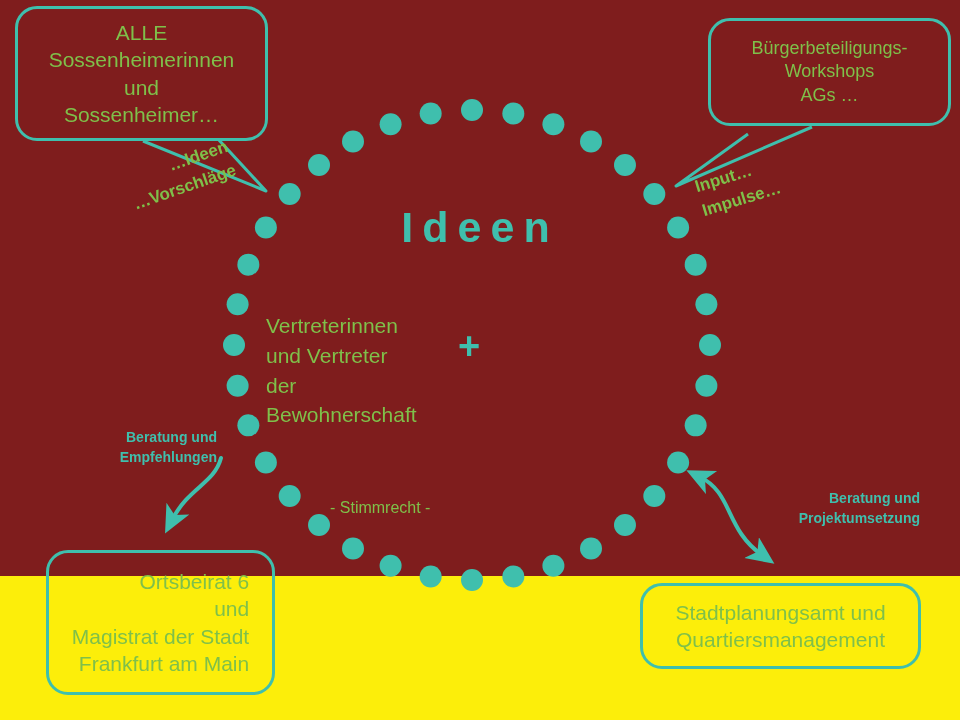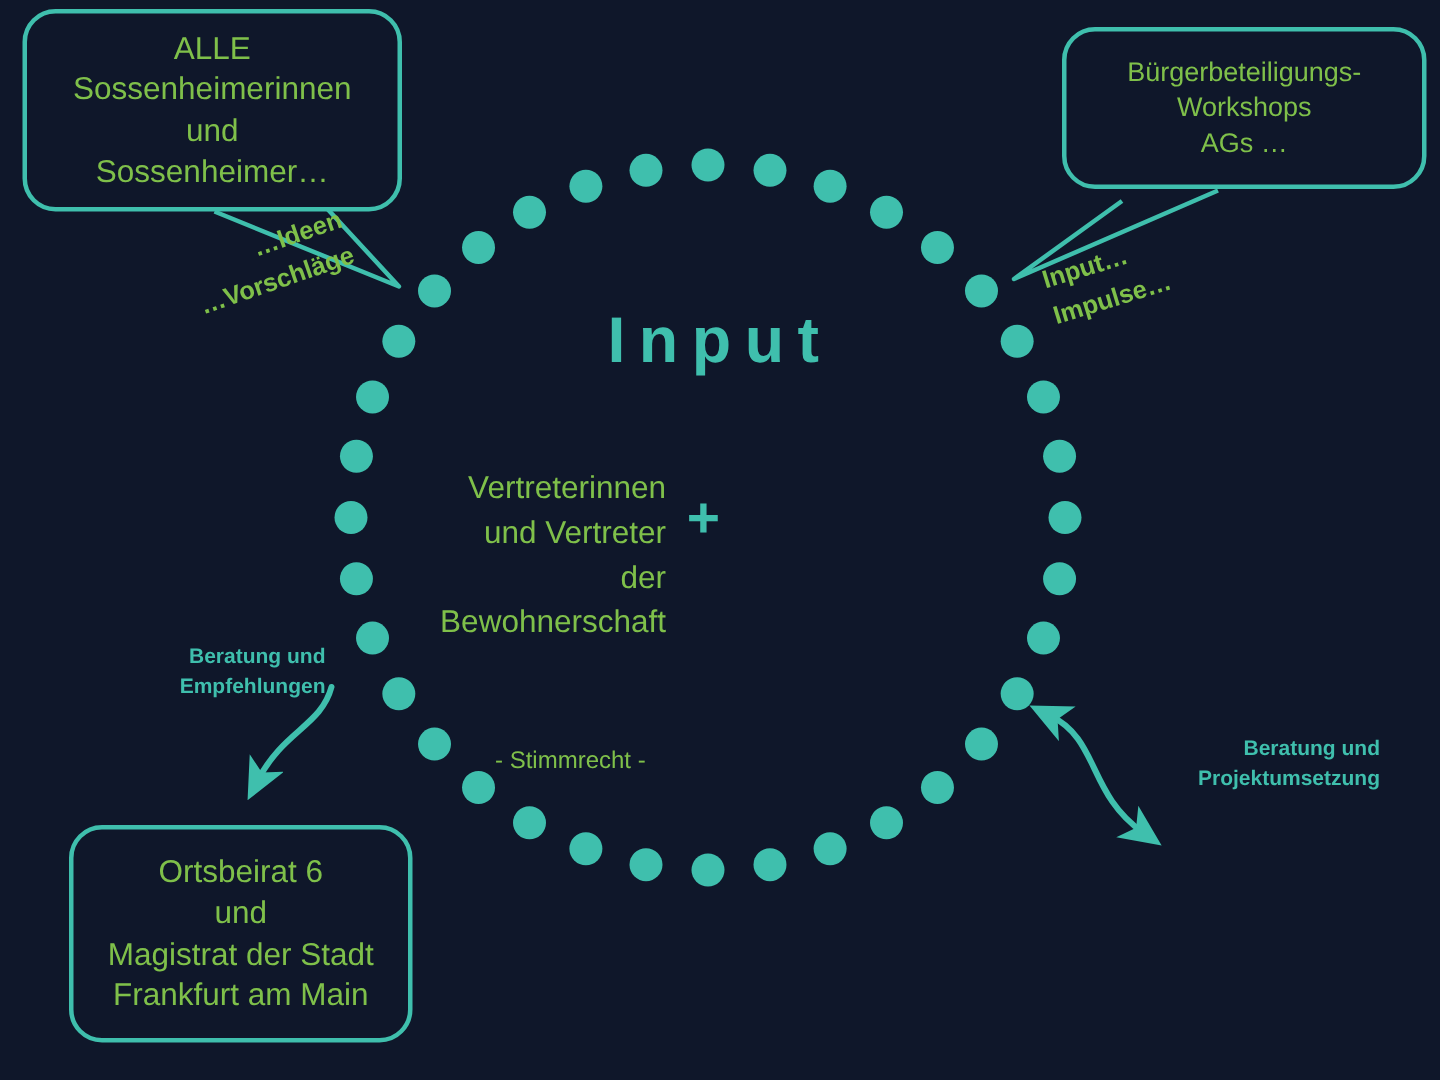--- a/index.html
+++ b/index.html
@@ -10,22 +10,22 @@
   body {
     width: 960px;
     height: 720px;
     background: #FCEE0A;
     font-family: "Liberation Sans", sans-serif;
     overflow: hidden;
   }
   #stage {
     position: relative;
     width: 960px;
-    height: 720px;
-    background: #0f172a;
+    height: 576px;
+    background: #7f1d1d;
   }
   #dots-layer, #lines-layer {
     position: absolute;
     left: 0;
     top: 0;
     width: 960px;
     height: 720px;
     pointer-events: none;
   }
 
@@ -53,21 +53,21 @@
   #bubble-citizens .btext { font-size: 21px; }
 
   #bubble-workshops {
     left: 708px; top: 18px; width: 243px; height: 108px;
   }
   #bubble-workshops .btext { font-size: 18px; }
 
   #box-ortsbeirat {
     left: 46px; top: 550px; width: 229px; height: 145px;
   }
-  #box-ortsbeirat .btext { font-size: 21px; }
+  #box-ortsbeirat .btext { font-size: 21px; text-align: right; }
 
   #box-stadtplanung {
     left: 640px; top: 583px; width: 281px; height: 86px;
   }
   #box-stadtplanung .btext { font-size: 21px; }
 
   
   #beirat-title {
     position: absolute;
     left: 0; top: 203px; width: 960px;
@@ -76,21 +76,21 @@
     font-weight: bold;
     letter-spacing: 9px;
     color: #3FBFAD;
   }
 
   .column {
     position: absolute;
     color: #7FC04A;
     font-size: 21px;
     line-height: 1.42;
-    text-align: right;
+    text-align: left;
     white-space: pre-line;
   }
   #col-residents {
     left: 266px; top: 311px; width: 178px;
   }
   #col-institutions {
     left: 492px; top: 311px; width: 186px;
   }
   #plus-sign {
     position: absolute;
@@ -224,22 +224,26 @@
 AGs …</div>
   </div>
 
   <div class="bubble" id="box-ortsbeirat">
     <div class="btext">Ortsbeirat 6
 und
 Magistrat der Stadt
 Frankfurt am Main</div>
   </div>
 
-
-  <div id="beirat-title">Input</div>
+  <div class="bubble" id="box-stadtplanung">
+    <div class="btext">Stadtplanungsamt und
+Quartiersmanagement</div>
+  </div>
+
+  <div id="beirat-title">Ideen</div>
 
   <div class="column" id="col-residents">Vertreterinnen
 und Vertreter
 der
 Bewohnerschaft</div>
   <div id="plus-sign">+</div>
 
   <div id="stimmrecht">- Stimmrecht -</div>
 
   <div class="tilt-label" id="label-ideen">…Ideen

